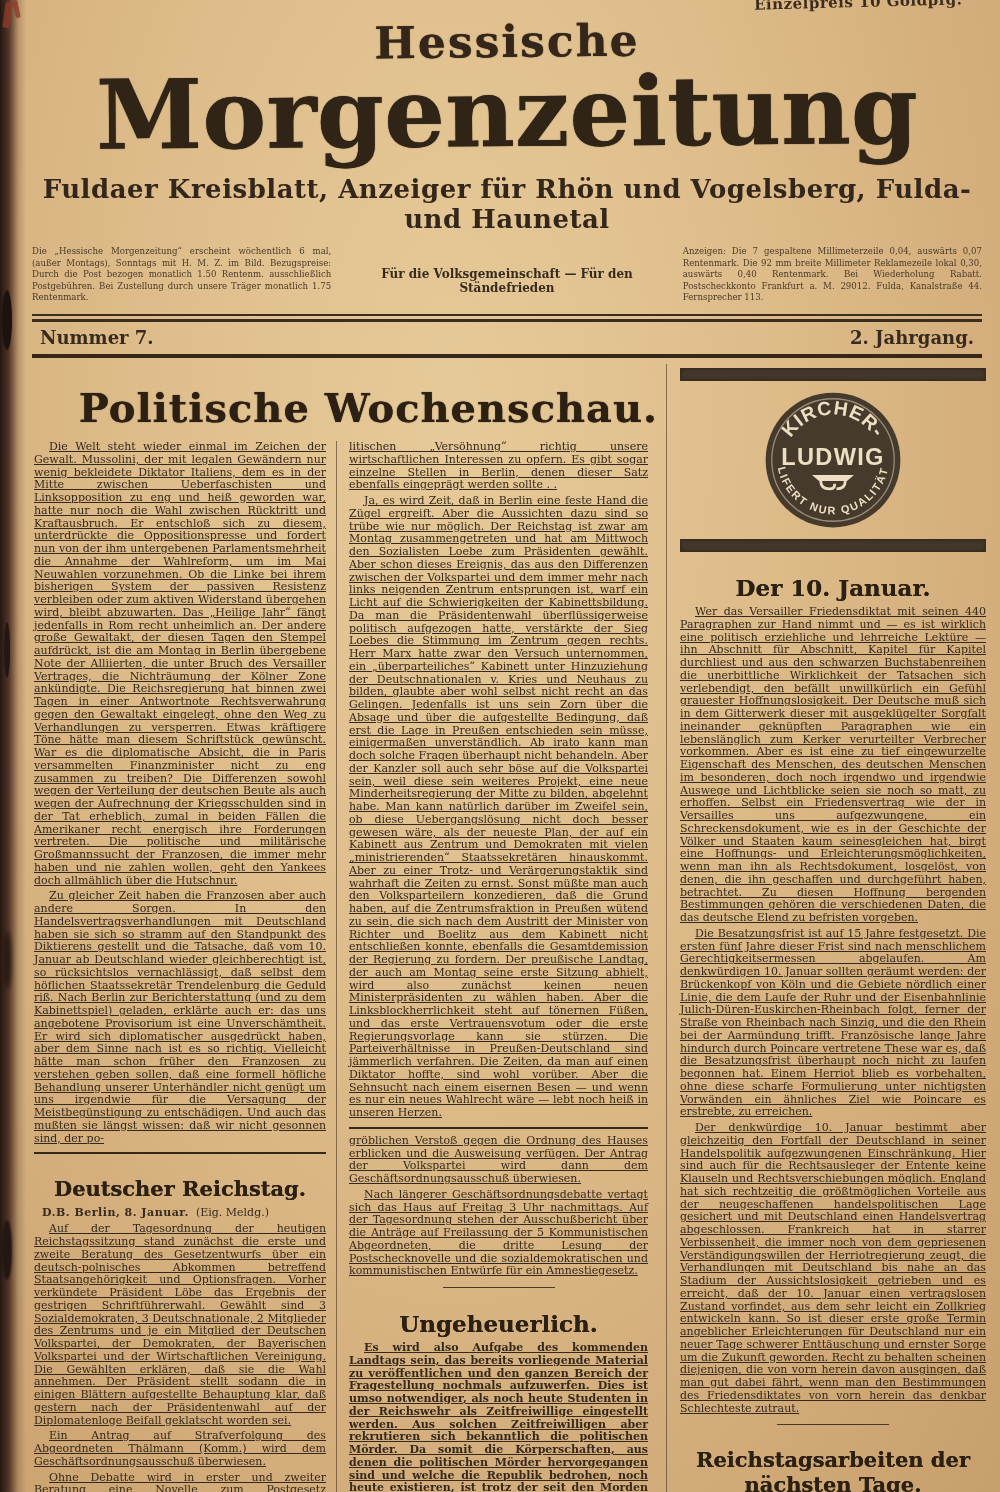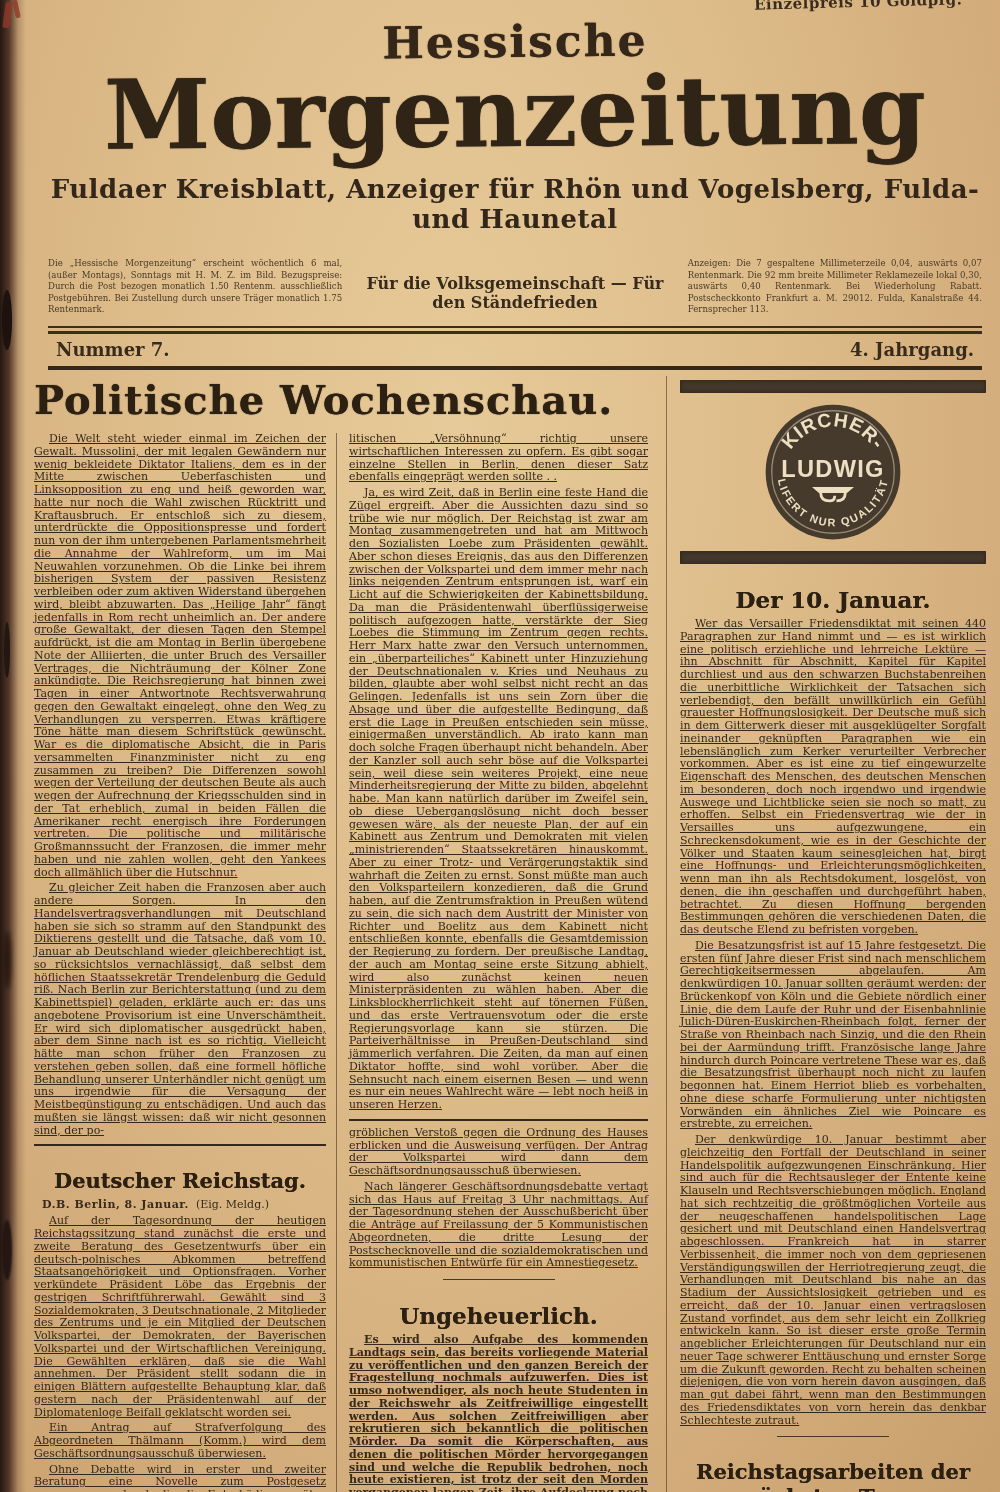--- a/index.html
+++ b/index.html
@@ -12,38 +12,38 @@
   .edge-left{position:absolute;left:0;top:0;bottom:0;width:26px;z-index:5;
     background:linear-gradient(90deg,#241711 0%,#54382a 35%,rgba(120,85,60,.35) 70%,rgba(120,85,60,0) 100%);}
   .edge-left::after{content:"";position:absolute;left:2px;top:290px;width:10px;height:60px;border-radius:50%;
     background:#1d120d;box-shadow:0 330px 0 -2px #241712,0 640px 4px -1px #2a1a12,0 930px 2px 0 #241712;}
   .mark-red1,.mark-red2{position:absolute;z-index:6;background:#8e3a28;opacity:.8;border-radius:2px;}
   .mark-red1{left:4px;top:2px;width:7px;height:26px;transform:rotate(8deg);}
   .mark-red2{left:14px;top:0px;width:5px;height:18px;transform:rotate(-12deg);}
   .price-note{position:absolute;top:-7px;right:38px;z-index:4;font-weight:bold;font-size:15px;
     letter-spacing:.5px;transform:rotate(-1.5deg);color:#3a2d1f;}
   
-  .masthead{position:relative;padding:6px 18px 0 48px;text-align:center;}
+  .masthead{position:relative;padding:6px 18px 0 32px;text-align:center;}
   .title1{font-size:44px;font-weight:bold;line-height:1;margin-top:14px;letter-spacing:2px;
     transform:rotate(-.6deg);color:#34271a;text-shadow:0 0 1px #34271a;}
   .title2{font-size:96px;font-weight:bold;line-height:.98;margin-top:2px;letter-spacing:0px;
     color:#30241７;color:#302417;text-shadow:0 0 1px #302417;transform:rotate(-.4deg);}
   .subtitle{font-size:26px;font-weight:bold;margin-top:14px;letter-spacing:.5px;color:#33261a;}
-  .info-row{display:flex;margin-top:24px;text-align:left;align-items:flex-start;}
+  .info-row{display:flex;margin-top:12px;text-align:left;align-items:flex-start;}
   .info-small{width:31.5%;font-size:8.6px;line-height:1.35;text-align:justify;color:#4a3a28;}
-  .motto{width:37%;align-self:center;text-align:center;font-size:16px;font-weight:bold;padding:12px 18px 0 18px;box-sizing:border-box;}
+  .motto{width:37%;align-self:center;text-align:center;font-size:12px;font-weight:bold;padding:12px 18px 0 18px;box-sizing:border-box;}
   .rule-double{border-top:2px solid #3c2e1f;border-bottom:3px solid #3c2e1f;height:3px;margin:10px 0 0 0;}
   .date-row{display:flex;justify-content:space-between;align-items:center;padding:5px 8px 4px 8px;}
   .issue-no,.volume{font-size:18px;font-weight:bold;}
   .issue-date{font-size:21px;font-weight:bold;letter-spacing:1px;}
   .rule-thick{border-top:4px solid #352818;margin:2px 0 0 0;}
   
   .columns{display:flex;padding:6px 14px 0 34px;height:1180px;overflow:hidden;}
   .left-region{width:624px;flex:none;}
-  .headline-xl{font-size:40px;font-weight:bold;text-align:left;margin:0 0 10px 0;color:#2c2013;
+  .headline-xl{font-size:40px;font-weight:bold;text-align:right;margin:20px 0 10px 0;color:#2c2013;
     text-shadow:0 0 1px #2c2013;letter-spacing:1px;}
   .twocol{display:flex;}
   .col{width:302px;flex:none;box-sizing:border-box;}
   .col-1{padding-right:10px;}
   .col-2{border-left:1px solid rgba(70,52,34,.6);padding-left:12px;width:312px;}
   .col-3{flex:1;border-left:1px solid rgba(70,52,34,.6);padding-left:13px;margin-left:8px;min-width:0;}
   p.body{font-size:11px;line-height:1.16;text-align:justify;margin:0 0 3px 0;text-indent:15px;color:#35291b;text-decoration:underline;}
   p.body.noindent{text-indent:0;}
   .sec-title{font-size:21px;font-weight:bold;text-align:center;margin:22px 0 5px 0;color:#2c2013;text-shadow:0 0 .5px #2c2013;}
   .sec-title.big{font-size:23px;}
@@ -73,21 +73,21 @@
     <div class="title2">Morgenzeitung</div>
     <div class="subtitle">Fuldaer Kreisblatt, Anzeiger für Rhön und Vogelsberg, Fulda- und Haunetal</div>
     <div class="info-row">
       <div class="info-small">Die „Hessische Morgenzeitung“ erscheint wöchentlich 6 mal, (außer Montags), Sonntags mit H. M. Z. im Bild. Bezugspreise: Durch die Post bezogen monatlich 1.50 Rentenm. ausschließlich Postgebühren. Bei Zustellung durch unsere Träger monatlich 1.75 Rentenmark.</div>
       <div class="motto">Für die Volksgemeinschaft — Für den Ständefrieden</div>
       <div class="info-small">Anzeigen: Die 7 gespaltene Millimeterzeile 0,04, auswärts 0,07 Rentenmark. Die 92 mm breite Millimeter Reklamezeile lokal 0,30, auswärts 0,40 Rentenmark. Bei Wiederholung Rabatt. Postscheckkonto Frankfurt a. M. 29012. Fulda, Kanalstraße 44. Fernsprecher 113.</div>
     </div>
     <div class="rule-double"></div>
     <div class="date-row">
       <span class="issue-no">Nummer 7.</span>
-      <span class="volume">4. Jahrgang.</span>
+      <span class="volume">2. Jahrgang.</span>
     </div>
     <div class="rule-thick"></div>
   </header>
 
   <main class="columns">
 
     <div class="left-region">
       <h1 class="headline-xl">Politische Wochenschau.</h1>
       <div class="twocol">
 

